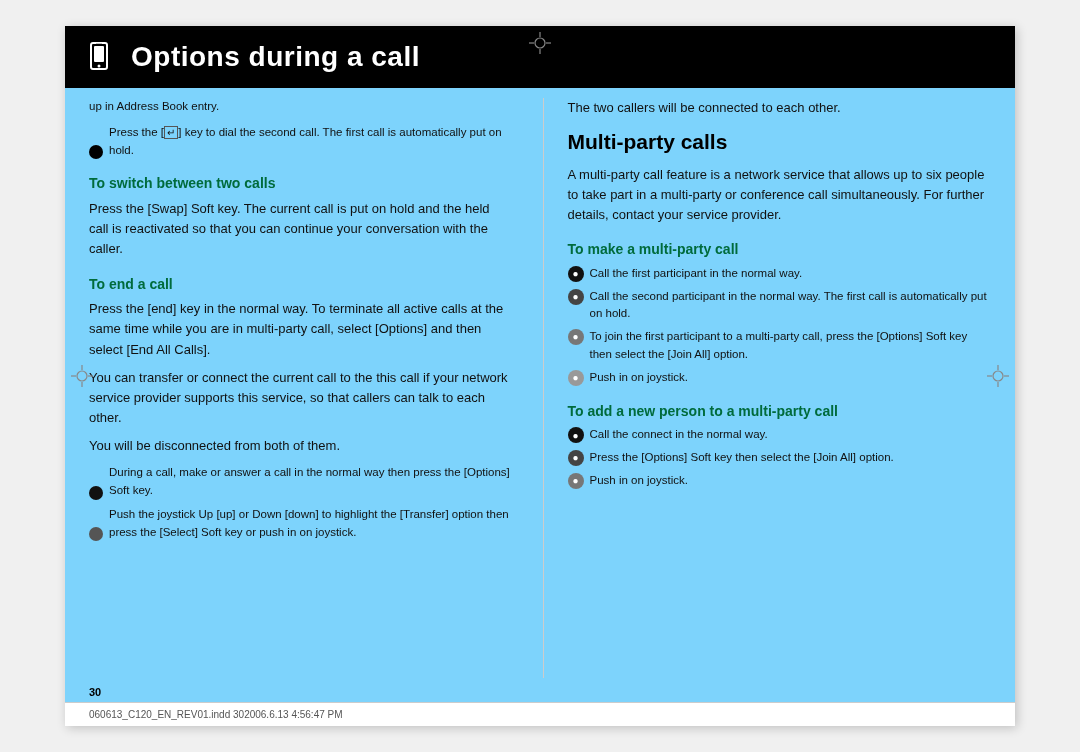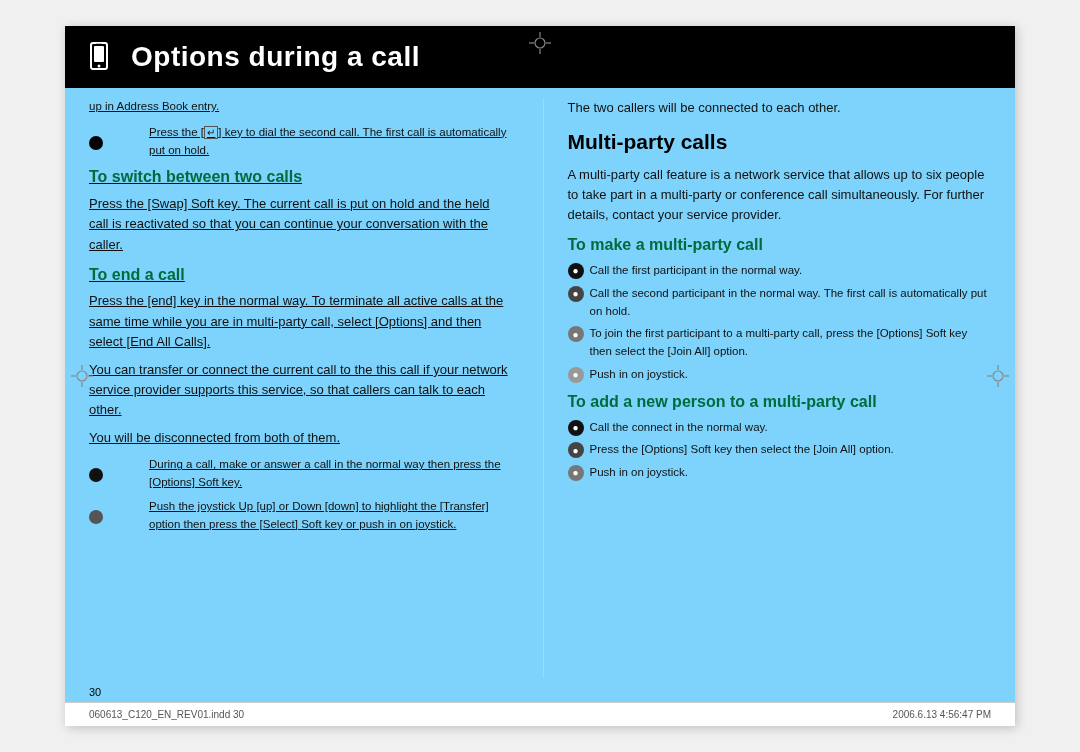--- a/index.html
+++ b/index.html
@@ -95,64 +95,62 @@
       padding: 10px 24px 0 24px;
       gap: 30px;
       overflow: hidden;
     }
 
     .left-column {
       flex: 1;
       font-size: 11.5px;
       line-height: 1.55;
       color: #111;
-      text-decoration: underline;
     }
 
     .right-column {
       flex: 1;
       font-size: 11.5px;
       line-height: 1.55;
       color: #111;
       border-left: 1px solid #ccc;
       padding-left: 24px;
     }
 
     .intro-text {
       margin-bottom: 8px;
       font-size: 11.5px;
       line-height: 1.55;
     }
 
     .bullet-item {
       display: flex;
-      align-items: center;
+      align-items: flex-end;
       margin-bottom: 6px;
-      gap: 40px;
     }
 
     .bullet-circle {
       width: 14px;
       height: 14px;
       border-radius: 50%;
       background: #000;
       flex-shrink: 0;
       margin-right: 6px;
       margin-top: 2px;
     }
 
     .bullet-text {
       flex: 1;
     }
 
     .sub-section-title {
       font-weight: bold;
-      font-size: 16px;
+      font-size: 14px;
       color: #006b3c;
-      margin-top: 6px;
+      margin-top: 14px;
       margin-bottom: 4px;
     }
 
     .section-heading {
       font-size: 21px;
       font-weight: bold;
       margin-top: 8px;
       margin-bottom: 6px;
       color: #000;
     }
@@ -160,30 +158,30 @@
     .body-text {
       margin-bottom: 8px;
       font-size: 13px;
       line-height: 1.55;
     }
 
     
     .page-footer {
       display: flex;
       align-items: center;
-      justify-content: space-between;
+      justify-content: flex-start;
       padding: 6px 24px;
       border-top: 1px solid #ccc;
       font-size: 10px;
       color: #555;
       background: #fff;
     }
 
     .page-number {
-      font-weight: normal;
+      font-weight: bold;
       font-size: 11px;
       color: #000;
       margin-right: 8px;
     }
 
     .bullet-numbered {
       display: flex;
       align-items: flex-start;
       margin-bottom: 5px;
     }

